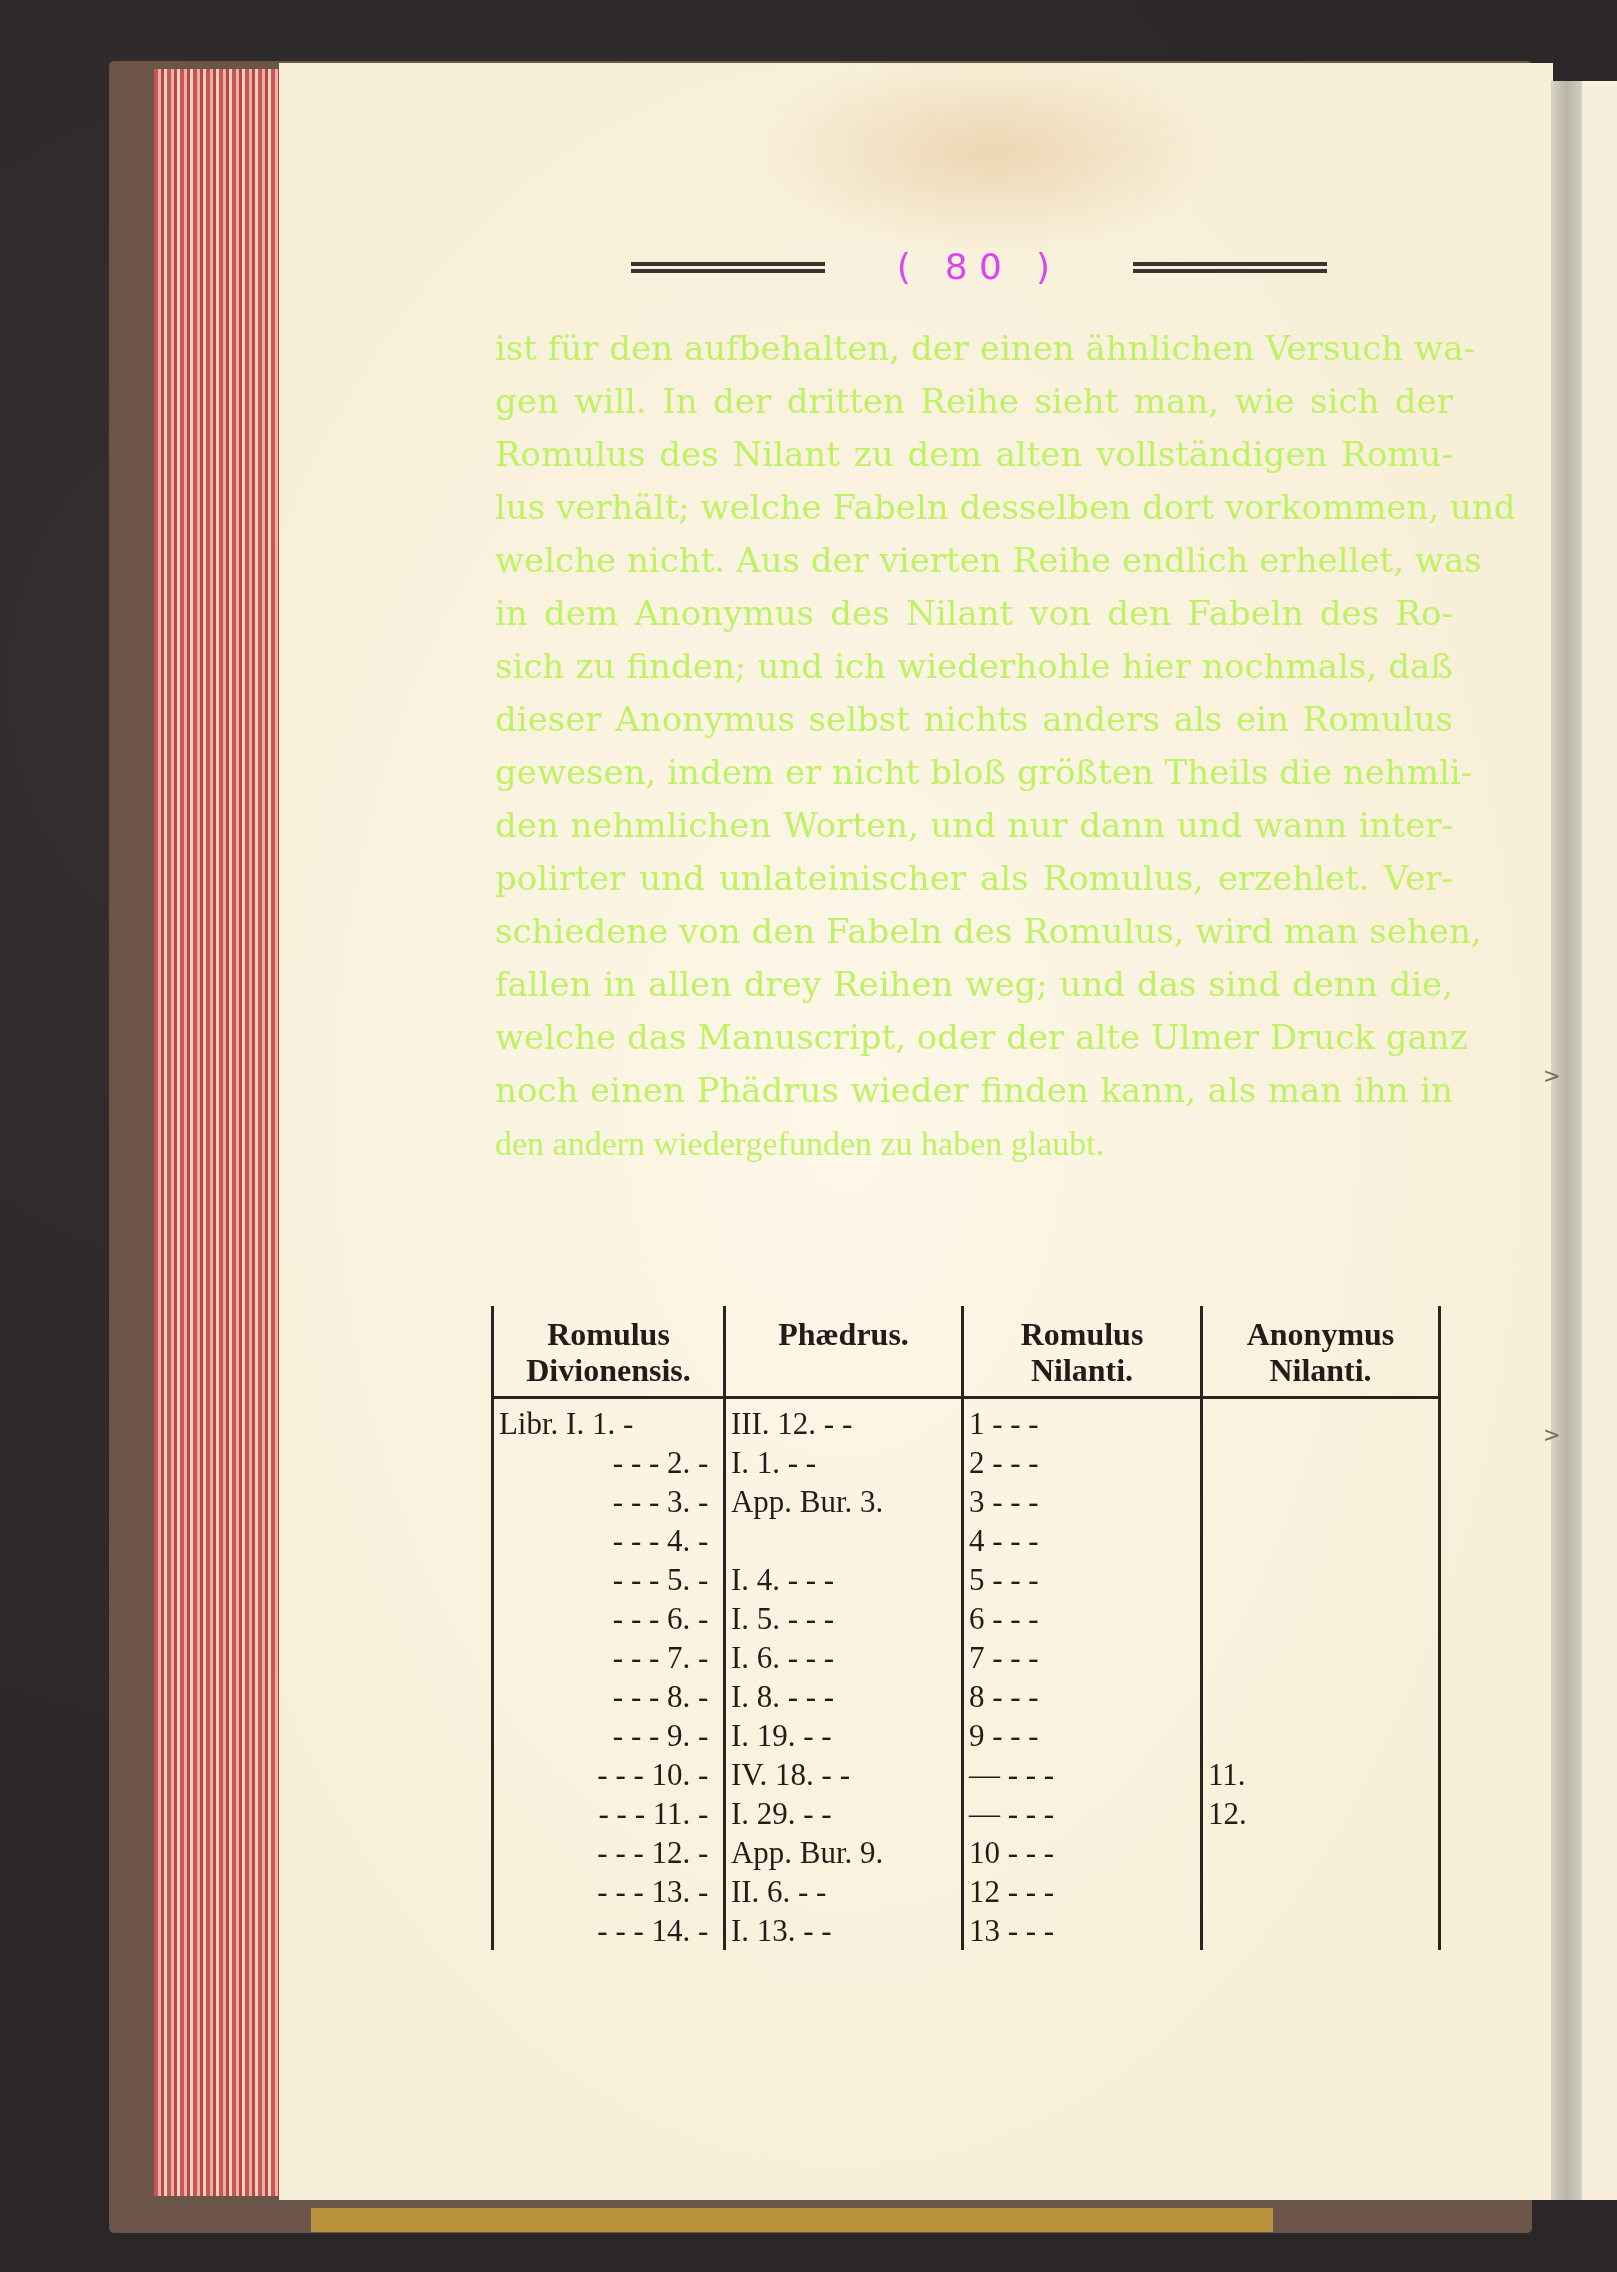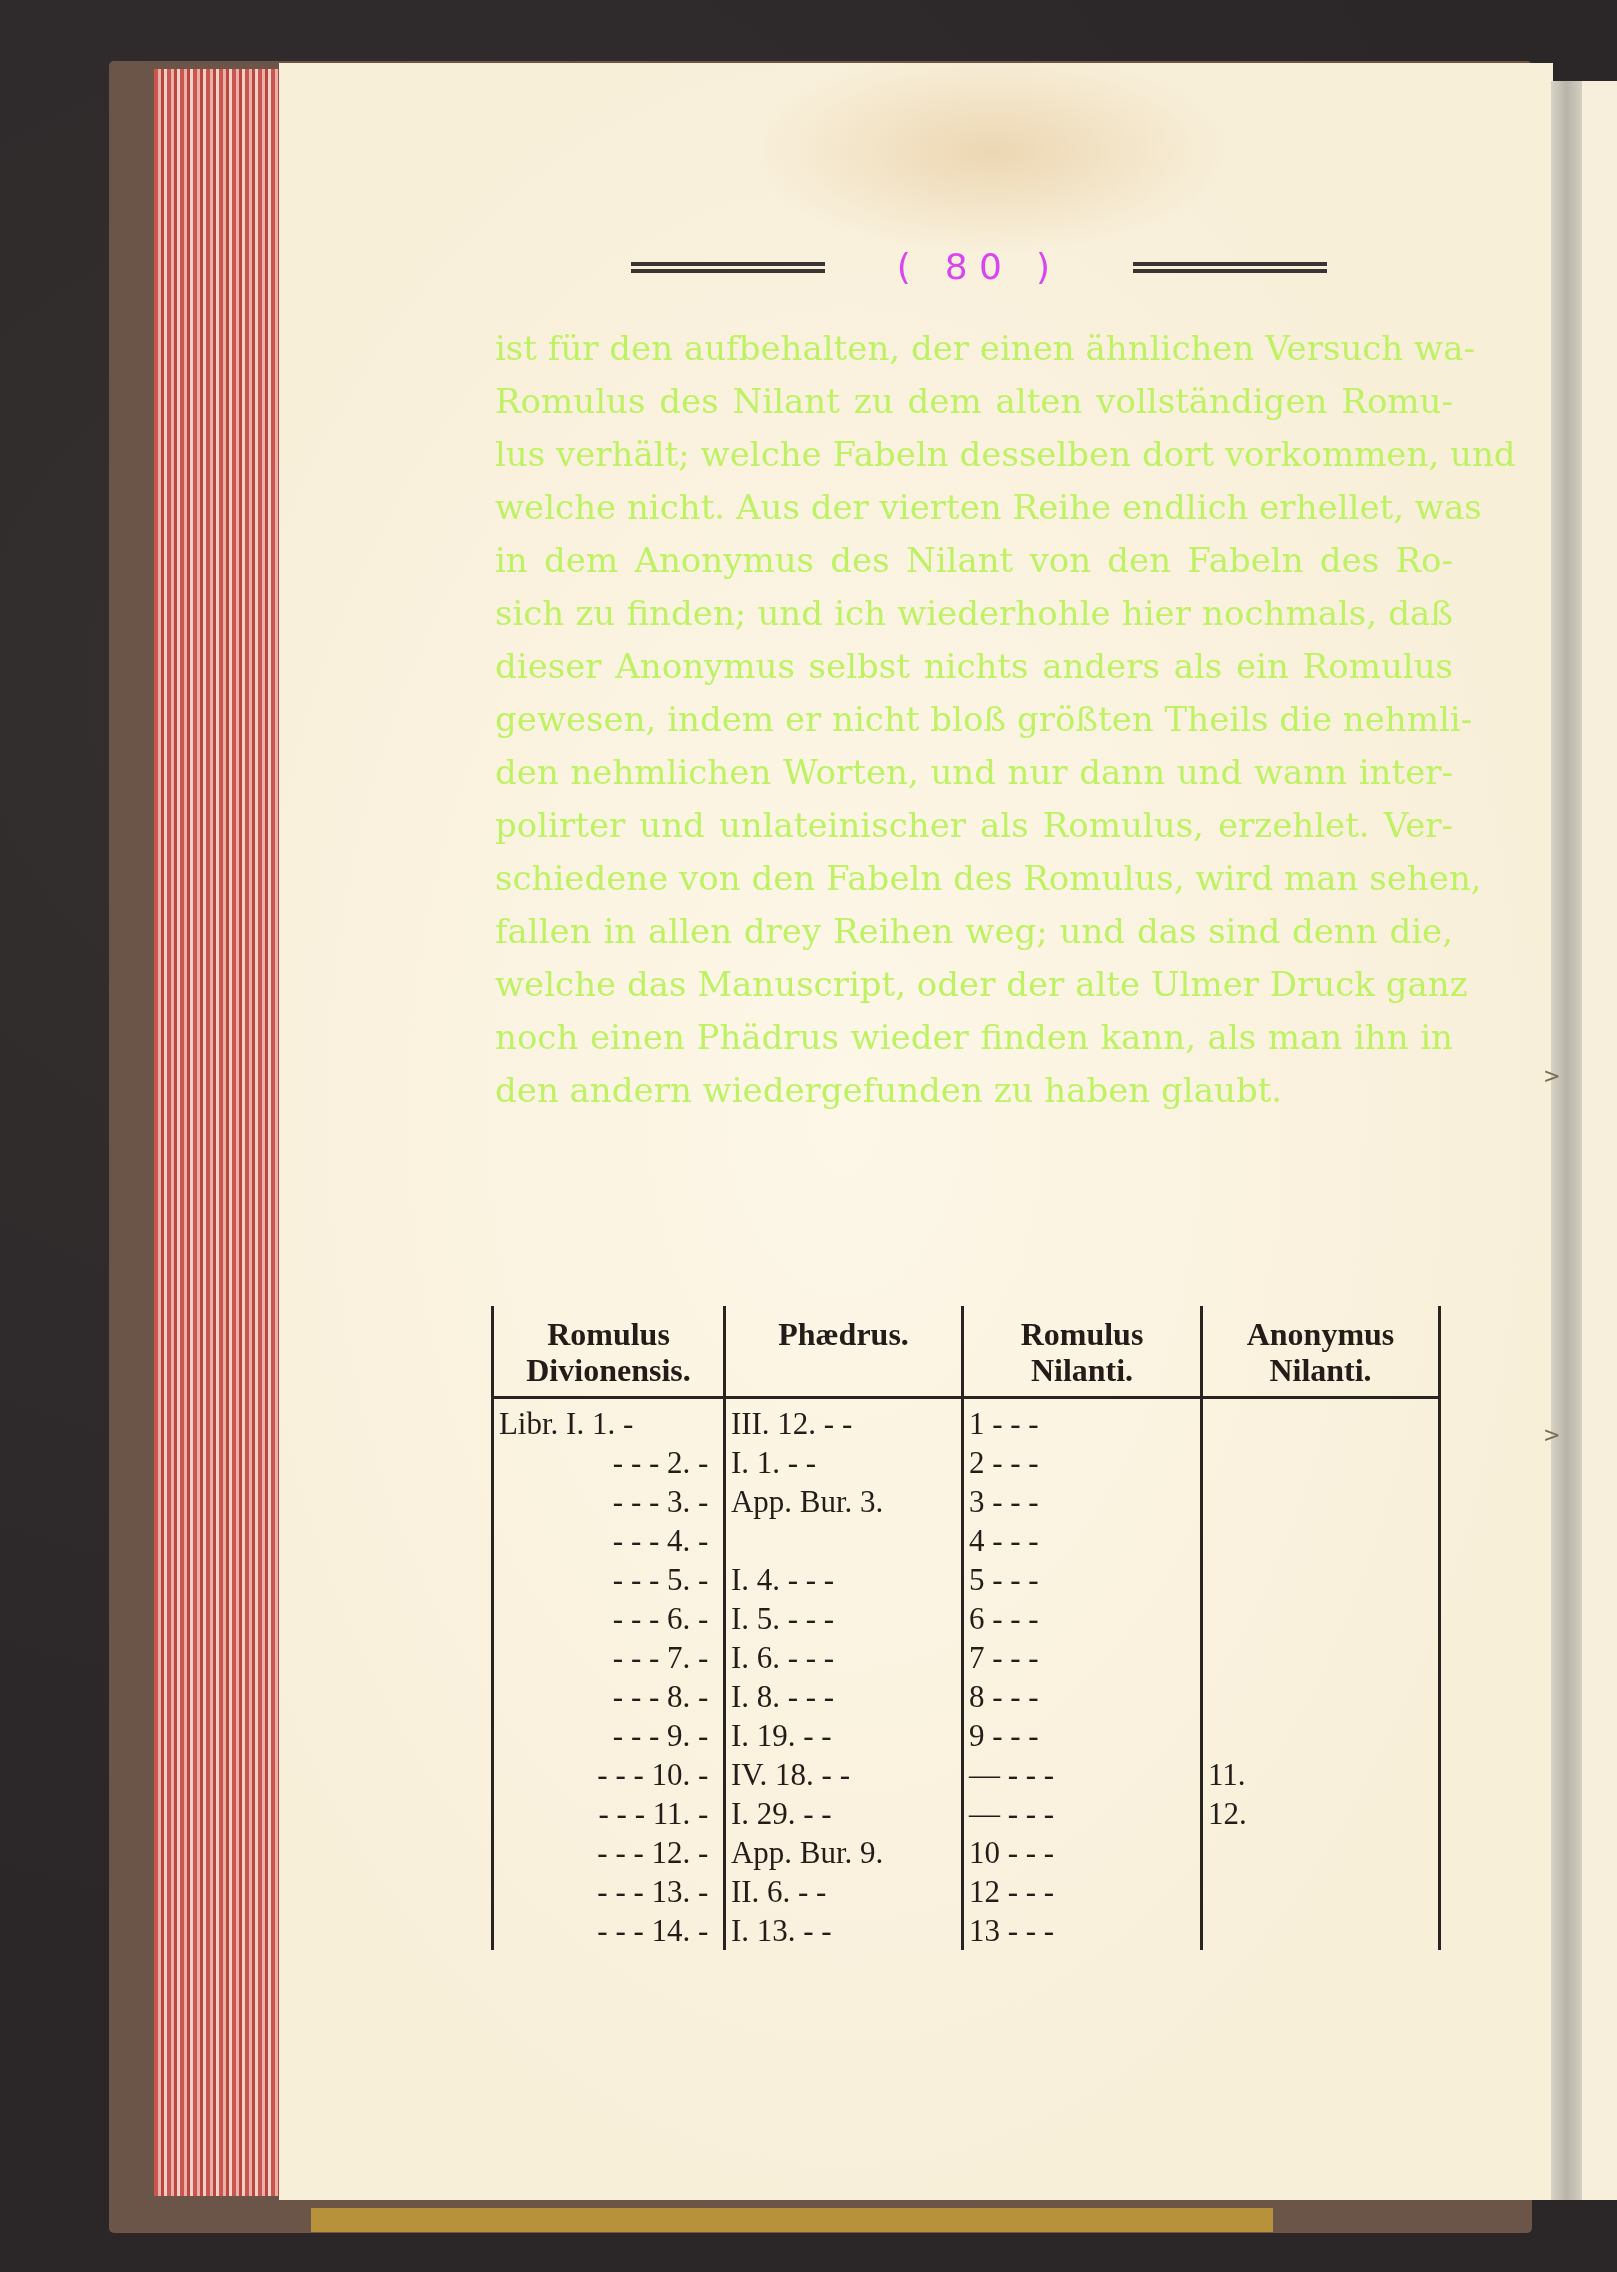--- a/index.html
+++ b/index.html
@@ -99,34 +99,35 @@
 <span class="gutter-mark" style="top:1423px">&gt;</span>
 
 <div class="header">
   <div class="rule left"></div>
   <div class="page-number">( 80 )</div>
   <div class="rule right"></div>
 </div>
 
 <div class="body-text" id="body-text">
     <span class="line">ist für den aufbehalten, der einen ähnlichen Versuch wa-</span>
+    <span class="line">gen will.  In der dritten Reihe sieht man, wie sich der</span>
     <span class="line">Romulus des Nilant zu dem alten vollständigen Romu-</span>
     <span class="line">lus verhält; welche Fabeln desselben dort vorkommen, und</span>
     <span class="line">welche nicht.  Aus der vierten Reihe endlich erhellet, was</span>
     <span class="line">in dem Anonymus des Nilant von den Fabeln des Ro-</span>
     <span class="line">sich zu finden; und ich wiederhohle hier nochmals, daß</span>
     <span class="line">dieser Anonymus selbst nichts anders als ein Romulus</span>
     <span class="line">gewesen, indem er nicht bloß größten Theils die nehmli-</span>
     <span class="line">den nehmlichen Worten, und nur dann und wann inter-</span>
     <span class="line">polirter und unlateinischer als Romulus, erzehlet.  Ver-</span>
     <span class="line">schiedene von den Fabeln des Romulus, wird man sehen,</span>
     <span class="line">fallen in allen drey Reihen weg; und das sind denn die,</span>
     <span class="line">welche das Manuscript, oder der alte Ulmer Druck ganz</span>
     <span class="line">noch einen Phädrus wieder finden kann, als man ihn in</span>
-    <span class="line" style="text-align: left; text-align-last: left;">den andern wiedergefunden zu haben glaubt.</span>
+    <span class="line" style="text-align: left; text-align-last: left; font-family: Liberation Serif, serif;">den andern wiedergefunden zu haben glaubt.</span>
   </div>
 
 <table class="fable-table">
   <thead>
     <tr>
       <th class="col-a">
         <div>Romulus</div>
         <div>Divionensis.</div>
       </th>
       <th class="col-b">

